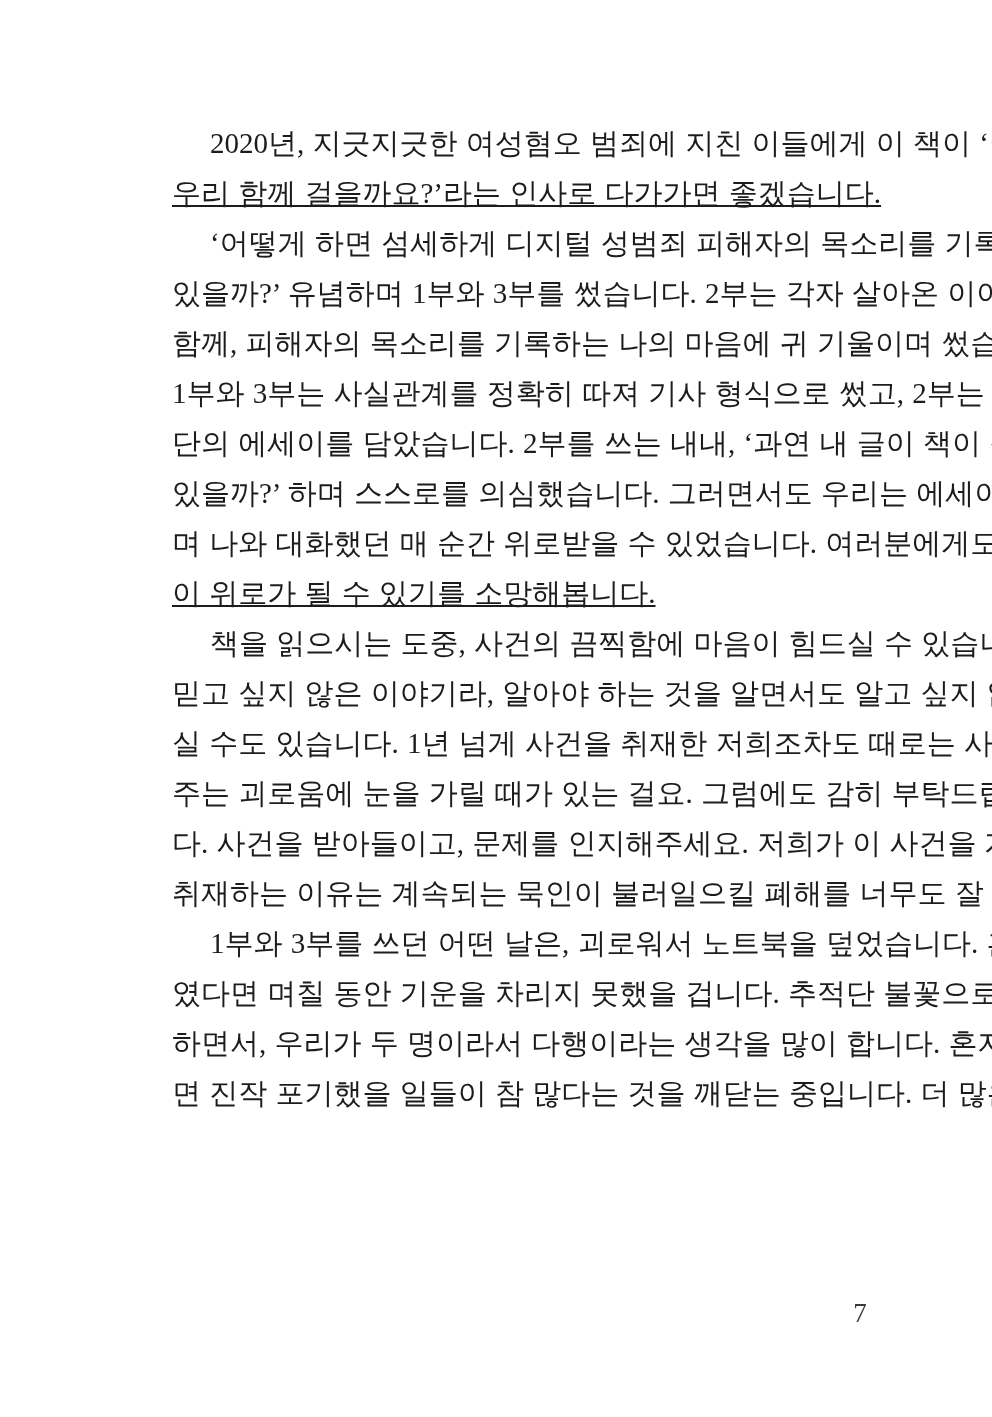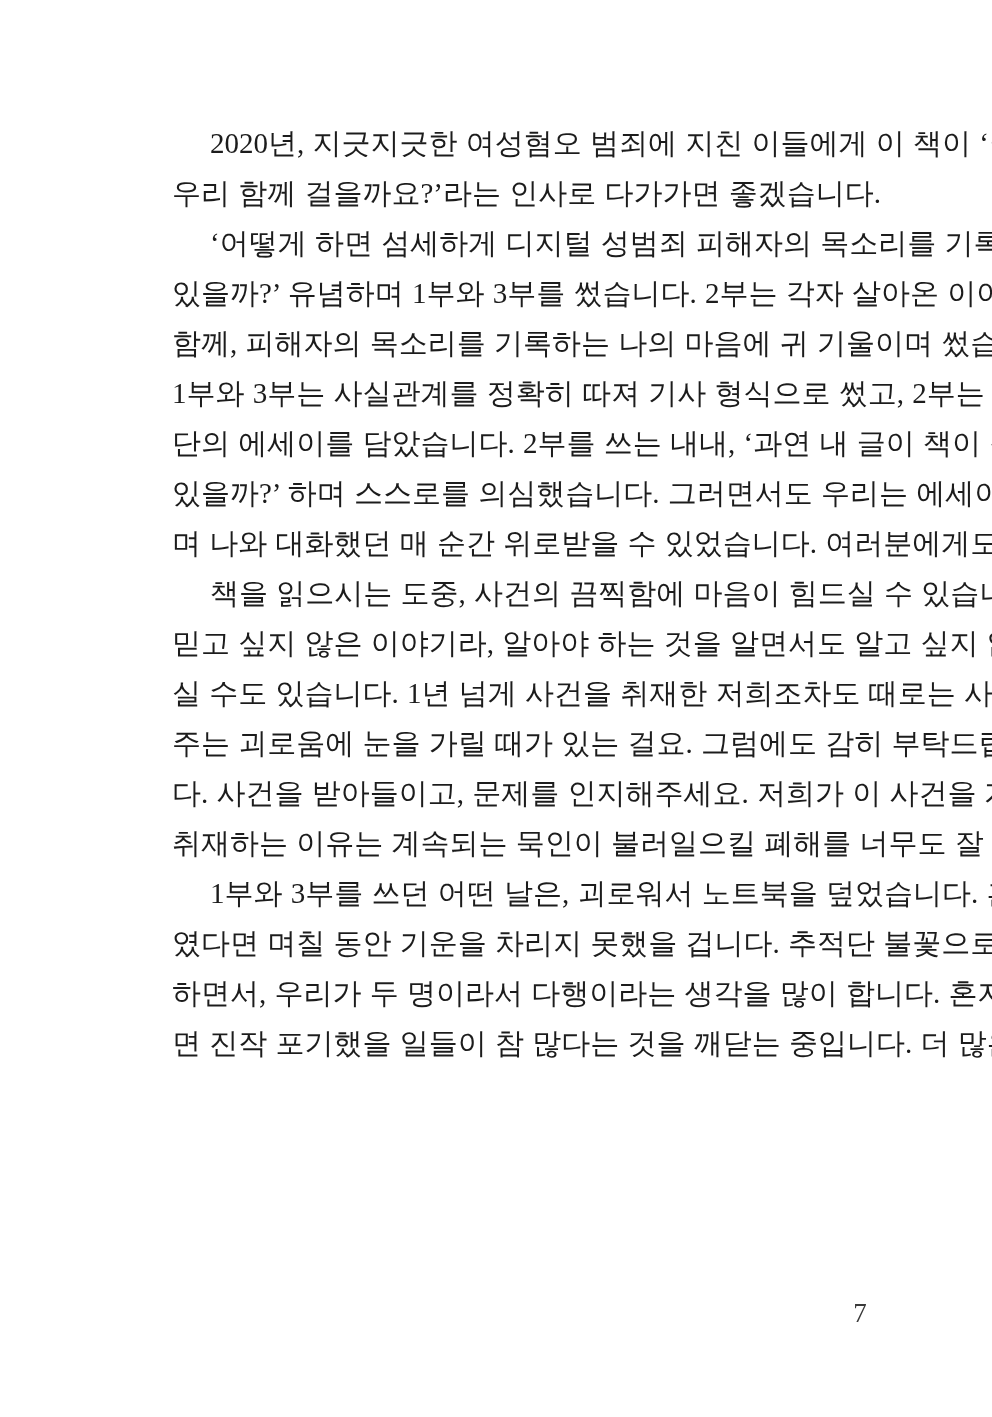--- a/index.html
+++ b/index.html
@@ -32,20 +32,21 @@
     height: 50px;
     white-space: nowrap;
     text-align: justify;
     text-align-last: justify;
     letter-spacing: 0px;
     word-spacing: 1px;
   }
   .line.para-end {
     text-align: right;
     text-align-last: left;
+    text-decoration: underline;
   }
   .line.indent {
     text-indent: 38px;
   }
   .page-number {
     position: absolute;
     left: 830px;
     top: 1298px;
     width: 60px;
     text-align: center;
@@ -62,20 +63,21 @@
 
   <div class="line indent">2020년, 지긋지긋한 여성혐오 범죄에 지친 이들에게 이 책이 ‘이제</div>
       <div class="line para-end">우리 함께 걸을까요?’라는 인사로 다가가면 좋겠습니다.</div>
       <div class="line indent">‘어떻게 하면 섬세하게 디지털 성범죄 피해자의 목소리를 기록할 수</div>
       <div class="line">있을까?’ 유념하며 1부와 3부를 썼습니다. 2부는 각자 살아온 이야기와</div>
       <div class="line">함께, 피해자의 목소리를 기록하는 나의 마음에 귀 기울이며 썼습니다.</div>
       <div class="line">1부와 3부는 사실관계를 정확히 따져 기사 형식으로 썼고, 2부는 불과</div>
       <div class="line">단의 에세이를 담았습니다. 2부를 쓰는 내내, ‘과연 내 글이 책이 될 수</div>
       <div class="line">있을까?’ 하며 스스로를 의심했습니다. 그러면서도 우리는 에세이를 쓰</div>
       <div class="line">며 나와 대화했던 매 순간 위로받을 수 있었습니다. 여러분에게도 이 책</div>
+      <div class="line para-end">이 위로가 될 수 있기를 소망해봅니다.</div>
       <div class="line indent">책을 읽으시는 도중, 사건의 끔찍함에 마음이 힘드실 수 있습니다.</div>
       <div class="line">믿고 싶지 않은 이야기라, 알아야 하는 것을 알면서도 알고 싶지 않으</div>
       <div class="line">실 수도 있습니다. 1년 넘게 사건을 취재한 저희조차도 때로는 사건이</div>
       <div class="line">주는 괴로움에 눈을 가릴 때가 있는 걸요. 그럼에도 감히 부탁드립니</div>
       <div class="line">다. 사건을 받아들이고, 문제를 인지해주세요. 저희가 이 사건을 계속</div>
       <div class="line">취재하는 이유는 계속되는 묵인이 불러일으킬 폐해를 너무도 잘 알기</div>
       <div class="line indent">1부와 3부를 쓰던 어떤 날은, 괴로워서 노트북을 덮었습니다. 혼자</div>
       <div class="line">였다면 며칠 동안 기운을 차리지 못했을 겁니다. 추적단 불꽃으로 활동</div>
       <div class="line">하면서, 우리가 두 명이라서 다행이라는 생각을 많이 합니다. 혼자였다</div>
       <div class="line">면 진작 포기했을 일들이 참 많다는 것을 깨닫는 중입니다. 더 많은 사</div>

